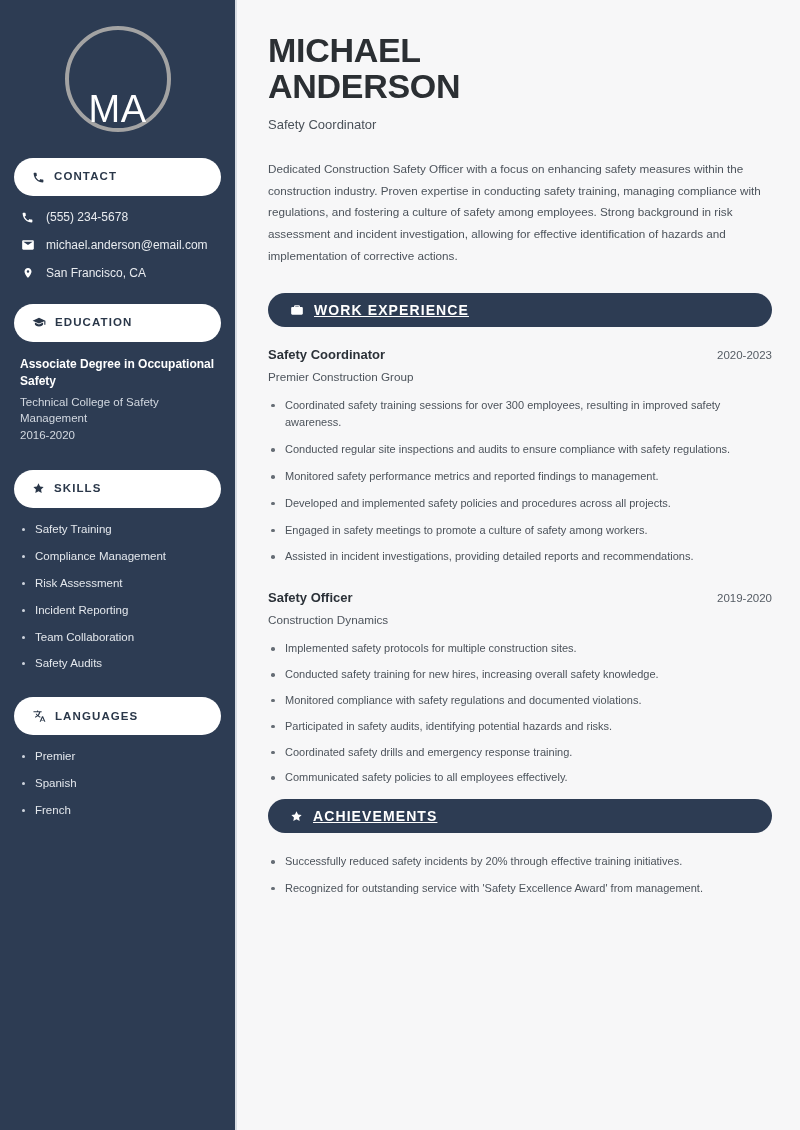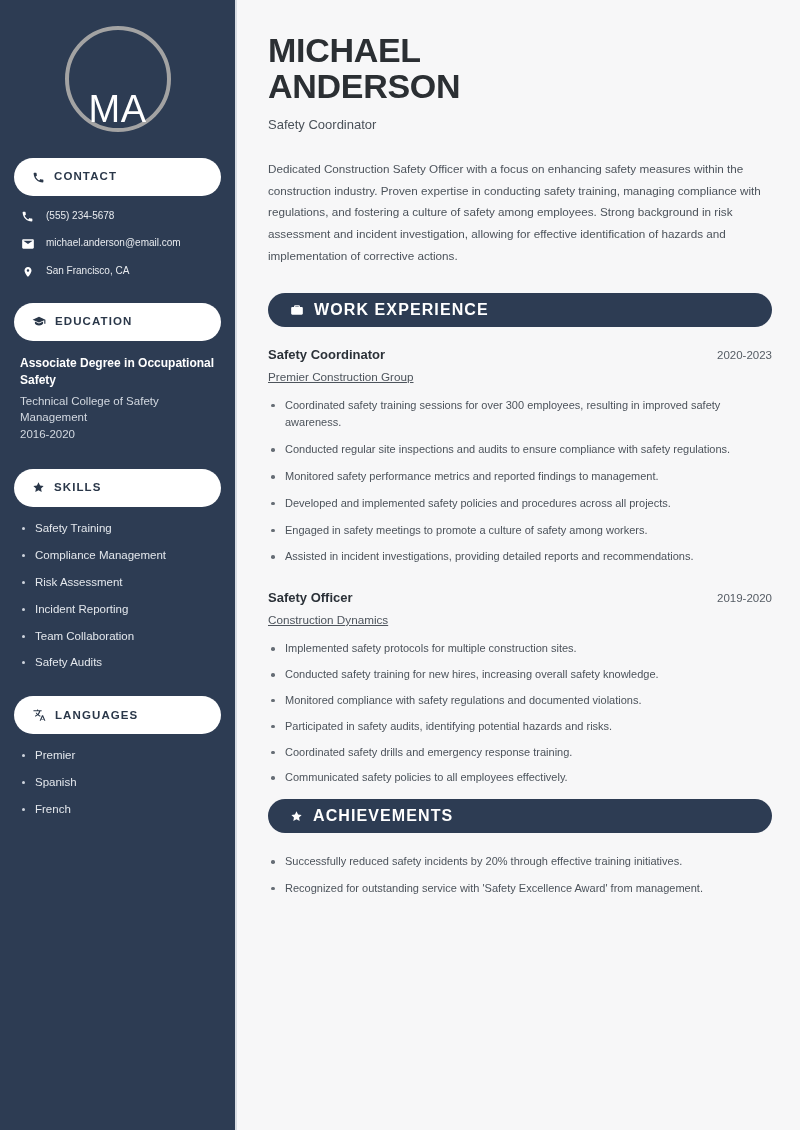--- a/index.html
+++ b/index.html
@@ -73,23 +73,24 @@
     font-weight: 700;
     letter-spacing: 1.1px;
     text-transform: uppercase;
     line-height: 1;
   }
   .pill .icon svg { display: block; }
 
   .contact-list { padding: 0 6px; margin-bottom: 24px; }
   .contact-row {
     display: flex;
+    align-items: center;
     gap: 11px;
     margin-bottom: 14px;
-    font-size: 10px;
+    font-size: 12px;
     color: #e8ebef;
   }
   .contact-row:last-child { margin-bottom: 0; }
   .contact-row .icon { width: 15px; display: flex; justify-content: center; flex: 0 0 15px; }
   .contact-row .icon svg { display: block; }
 
   .edu-block { padding: 0 6px; margin-bottom: 26px; }
   .edu-degree {
     font-size: 12px;
     font-weight: 700;
@@ -164,25 +165,26 @@
     color: #ffffff;
     border-radius: 999px;
     height: 34px;
     display: flex;
     align-items: center;
     gap: 10px;
     padding: 0 22px;
     margin-bottom: 20px;
   }
   .bar .bar-label {
-    font-size: 16px;
+    font-size: 14px;
     font-weight: 700;
     letter-spacing: 1.1px;
     text-transform: uppercase;
     line-height: 1;
+    text-decoration: underline;
   }
   .bar .icon svg { display: block; }
 
   .job { margin-bottom: 4px; }
   .job-head {
     display: flex;
     justify-content: space-between;
     align-items: baseline;
     gap: 14px;
   }
@@ -194,21 +196,20 @@
   .job-dates {
     font-size: 11.5px;
     color: #555c64;
     white-space: nowrap;
   }
   .job-company {
     font-size: 11.7px;
     color: #4d545c;
     margin-top: 8px;
     margin-bottom: 14px;
-    text-decoration: underline;
   }
 
   .bullets { list-style: none; padding: 0; margin: 0 0 24px 0; }
   .bullets li {
     position: relative;
     padding-left: 17px;
     font-size: 11px;
     line-height: 1.62;
     color: #4c535b;
     margin-bottom: 9px;

